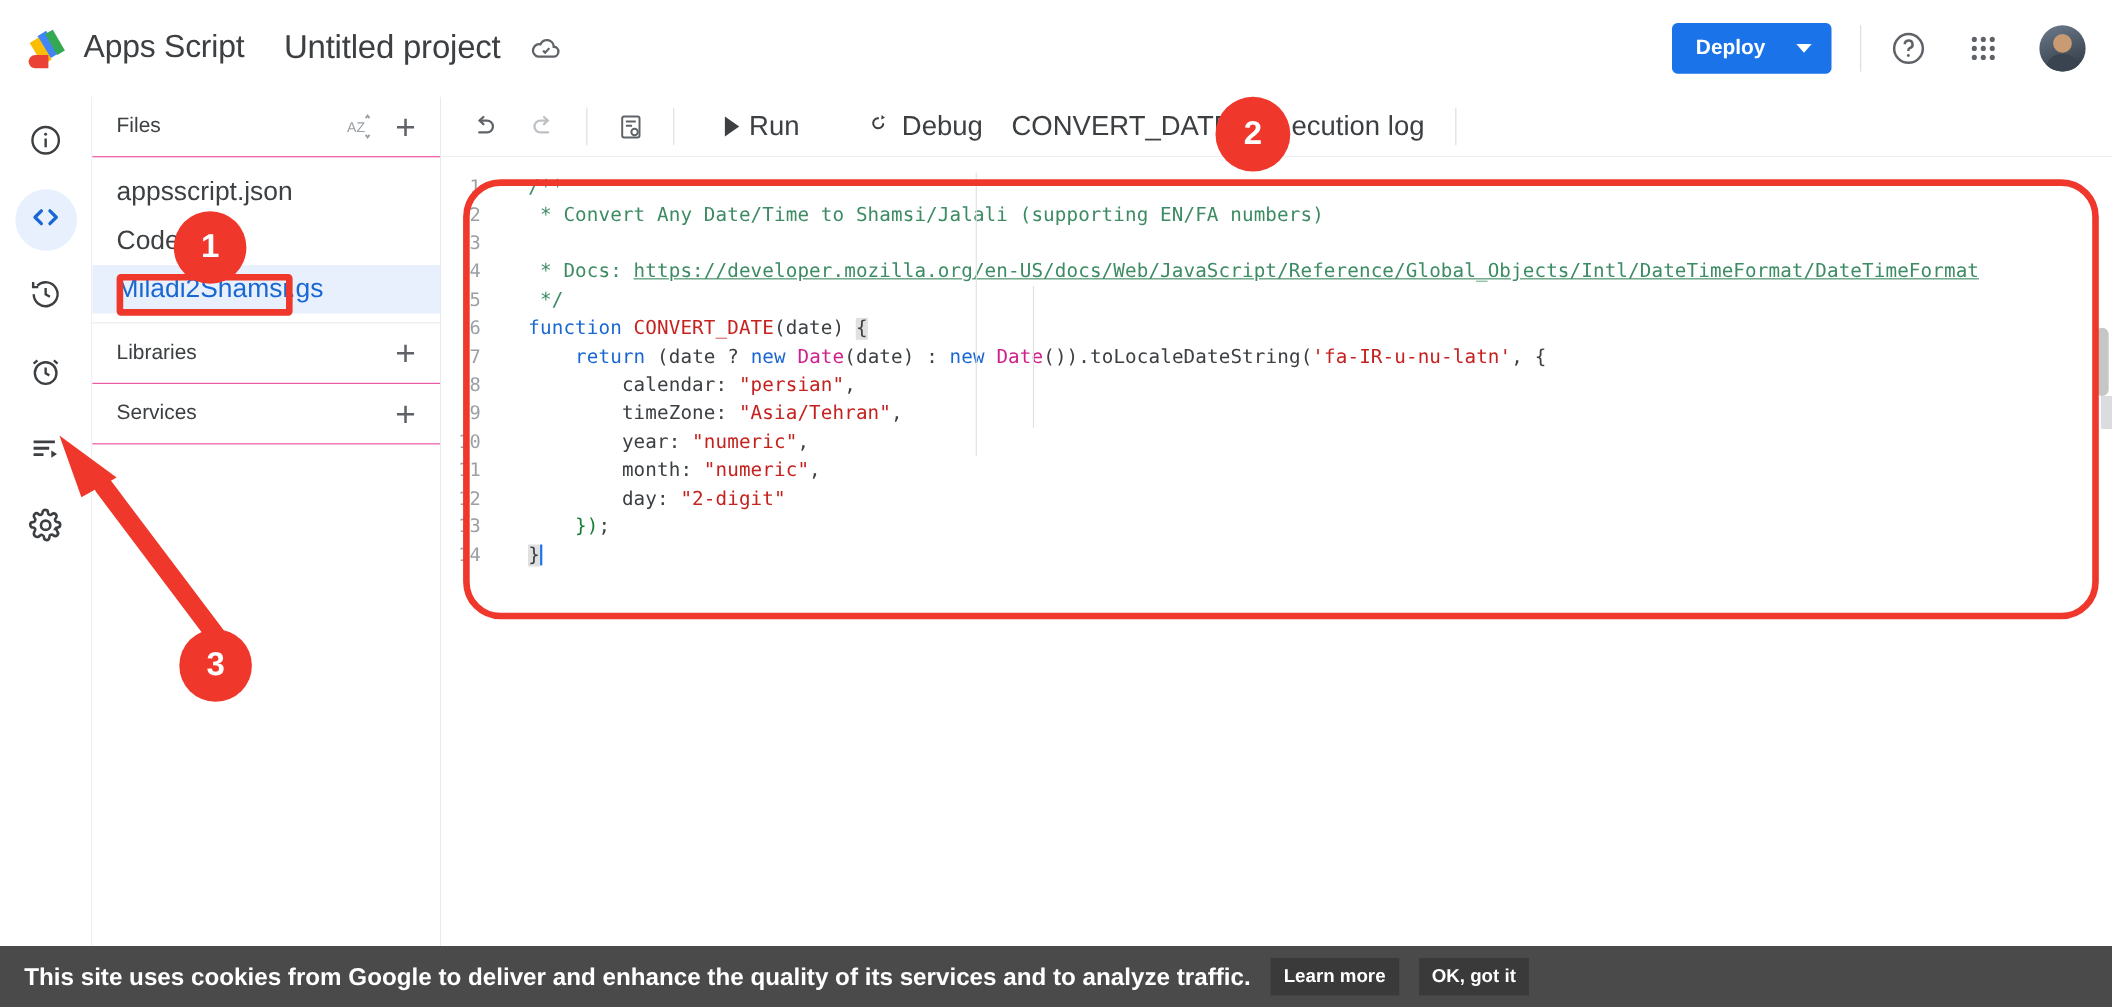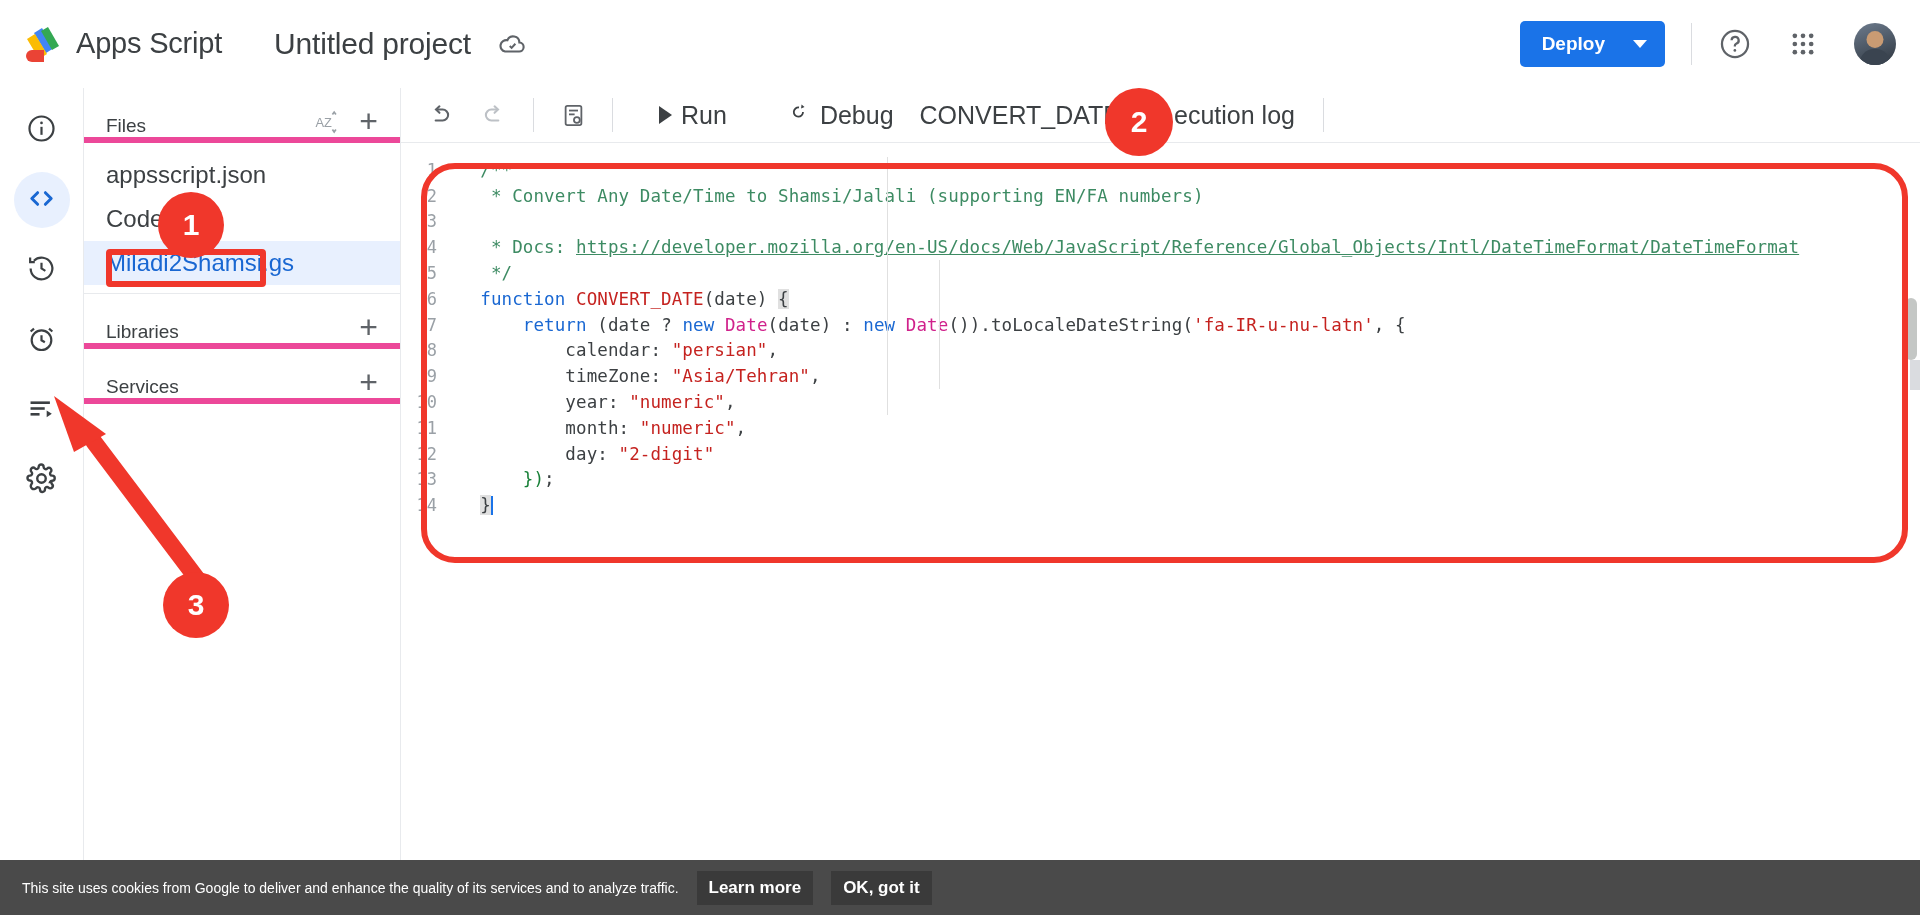--- a/index.html
+++ b/index.html
@@ -16,21 +16,21 @@
     position: absolute; left: 0; top: 0; width: 1920px; height: 88px;
     background: #fff; display: flex; align-items: center;
     border-bottom: 1px solid #fff;
   }
   .logo-wrap { margin-left: 22px; width: 44px; height: 44px; position: relative; }
   .brand {
     font-size: 29px; color: #3c4043; margin-left: 10px;
     font-family: "Liberation Sans", sans-serif; letter-spacing: -0.2px;
   }
   .proj-title {
-    font-size: 30px; color: #3c4043; margin-left: 52px;
+    font-size: 30px; color: #3c4043; margin-left: 36px;
     letter-spacing: -0.2px;
   }
   .cloud-icon { margin-left: 26px; width: 30px; height: 30px; color: #5f6368; }
   .header-right {
     margin-left: auto; display: flex; align-items: center; height: 100%;
   }
   .deploy-btn {
     background: #1a73e8; color: #fff; border: none; border-radius: 5px;
     height: 46px; padding: 0 18px 0 22px; font-size: 19px; font-weight: bold;
     display: flex; align-items: center; gap: 28px; cursor: pointer;
@@ -73,22 +73,22 @@
     color: #3c4043; cursor: pointer;
   }
   .rail-btn.active { background: #e8f0fe; color: #1967d2; }
 
   
   .files-panel {
     position: absolute; left: 84px; top: 88px; width: 317px; height: 772px;
     background: #fff; border-right: 1px solid #e8eaed;
   }
   .panel-row {
-    height: 55px; display: flex; align-items: flex-end; padding: 0 22px;
-    border-bottom: 6px solid #ec4899;
+    height: 55px; display: flex; align-items: center; padding: 0 22px;
+    border-bottom: 1px solid #ec4899;
   }
   .panel-row .ttl { font-size: 19px; color: #3c4043; font-weight: 500; }
   .panel-row .spacer { flex: 1; }
   .icon-btn {
     width: 30px; height: 30px; color: #5f6368; cursor: pointer;
     display: flex; align-items: center; justify-content: center;
   }
   .plus-btn { font-size: 32px; color: #5f6368; line-height: 1;
     margin-left: 18px; cursor: pointer; font-weight: 300; }
   .file-list { padding: 10px 0 8px 0; border-bottom: 1px solid #e8eaed; }
@@ -170,21 +170,21 @@
   .vthumb2 {
     position: absolute; right: 0px; top: 360px; width: 10px; height: 30px;
     background: #dadce0;
   }
 
   
   .cookie {
     position: absolute; left: 0; bottom: 0; width: 1920px; height: 55px;
     background: #4a4a4a; display: flex; align-items: center; padding-left: 22px;
   }
-  .cookie-text { color: #fff; font-size: 14px; font-weight: normal; }
+  .cookie-text { color: #fff; font-size: 22px; font-weight: bold; }
   .cookie-btn {
     background: #3a3a3a; color: #fff; border: none; font-size: 17px;
     font-weight: bold; height: 34px; padding: 0 12px; margin-left: 18px;
     cursor: pointer; font-family: "Liberation Sans", sans-serif;
   }
 
   
   .anno-badge {
     position: absolute; border-radius: 50%; background: #f0372b;
     color: #fff; font-weight: bold; display: flex; align-items: center;

